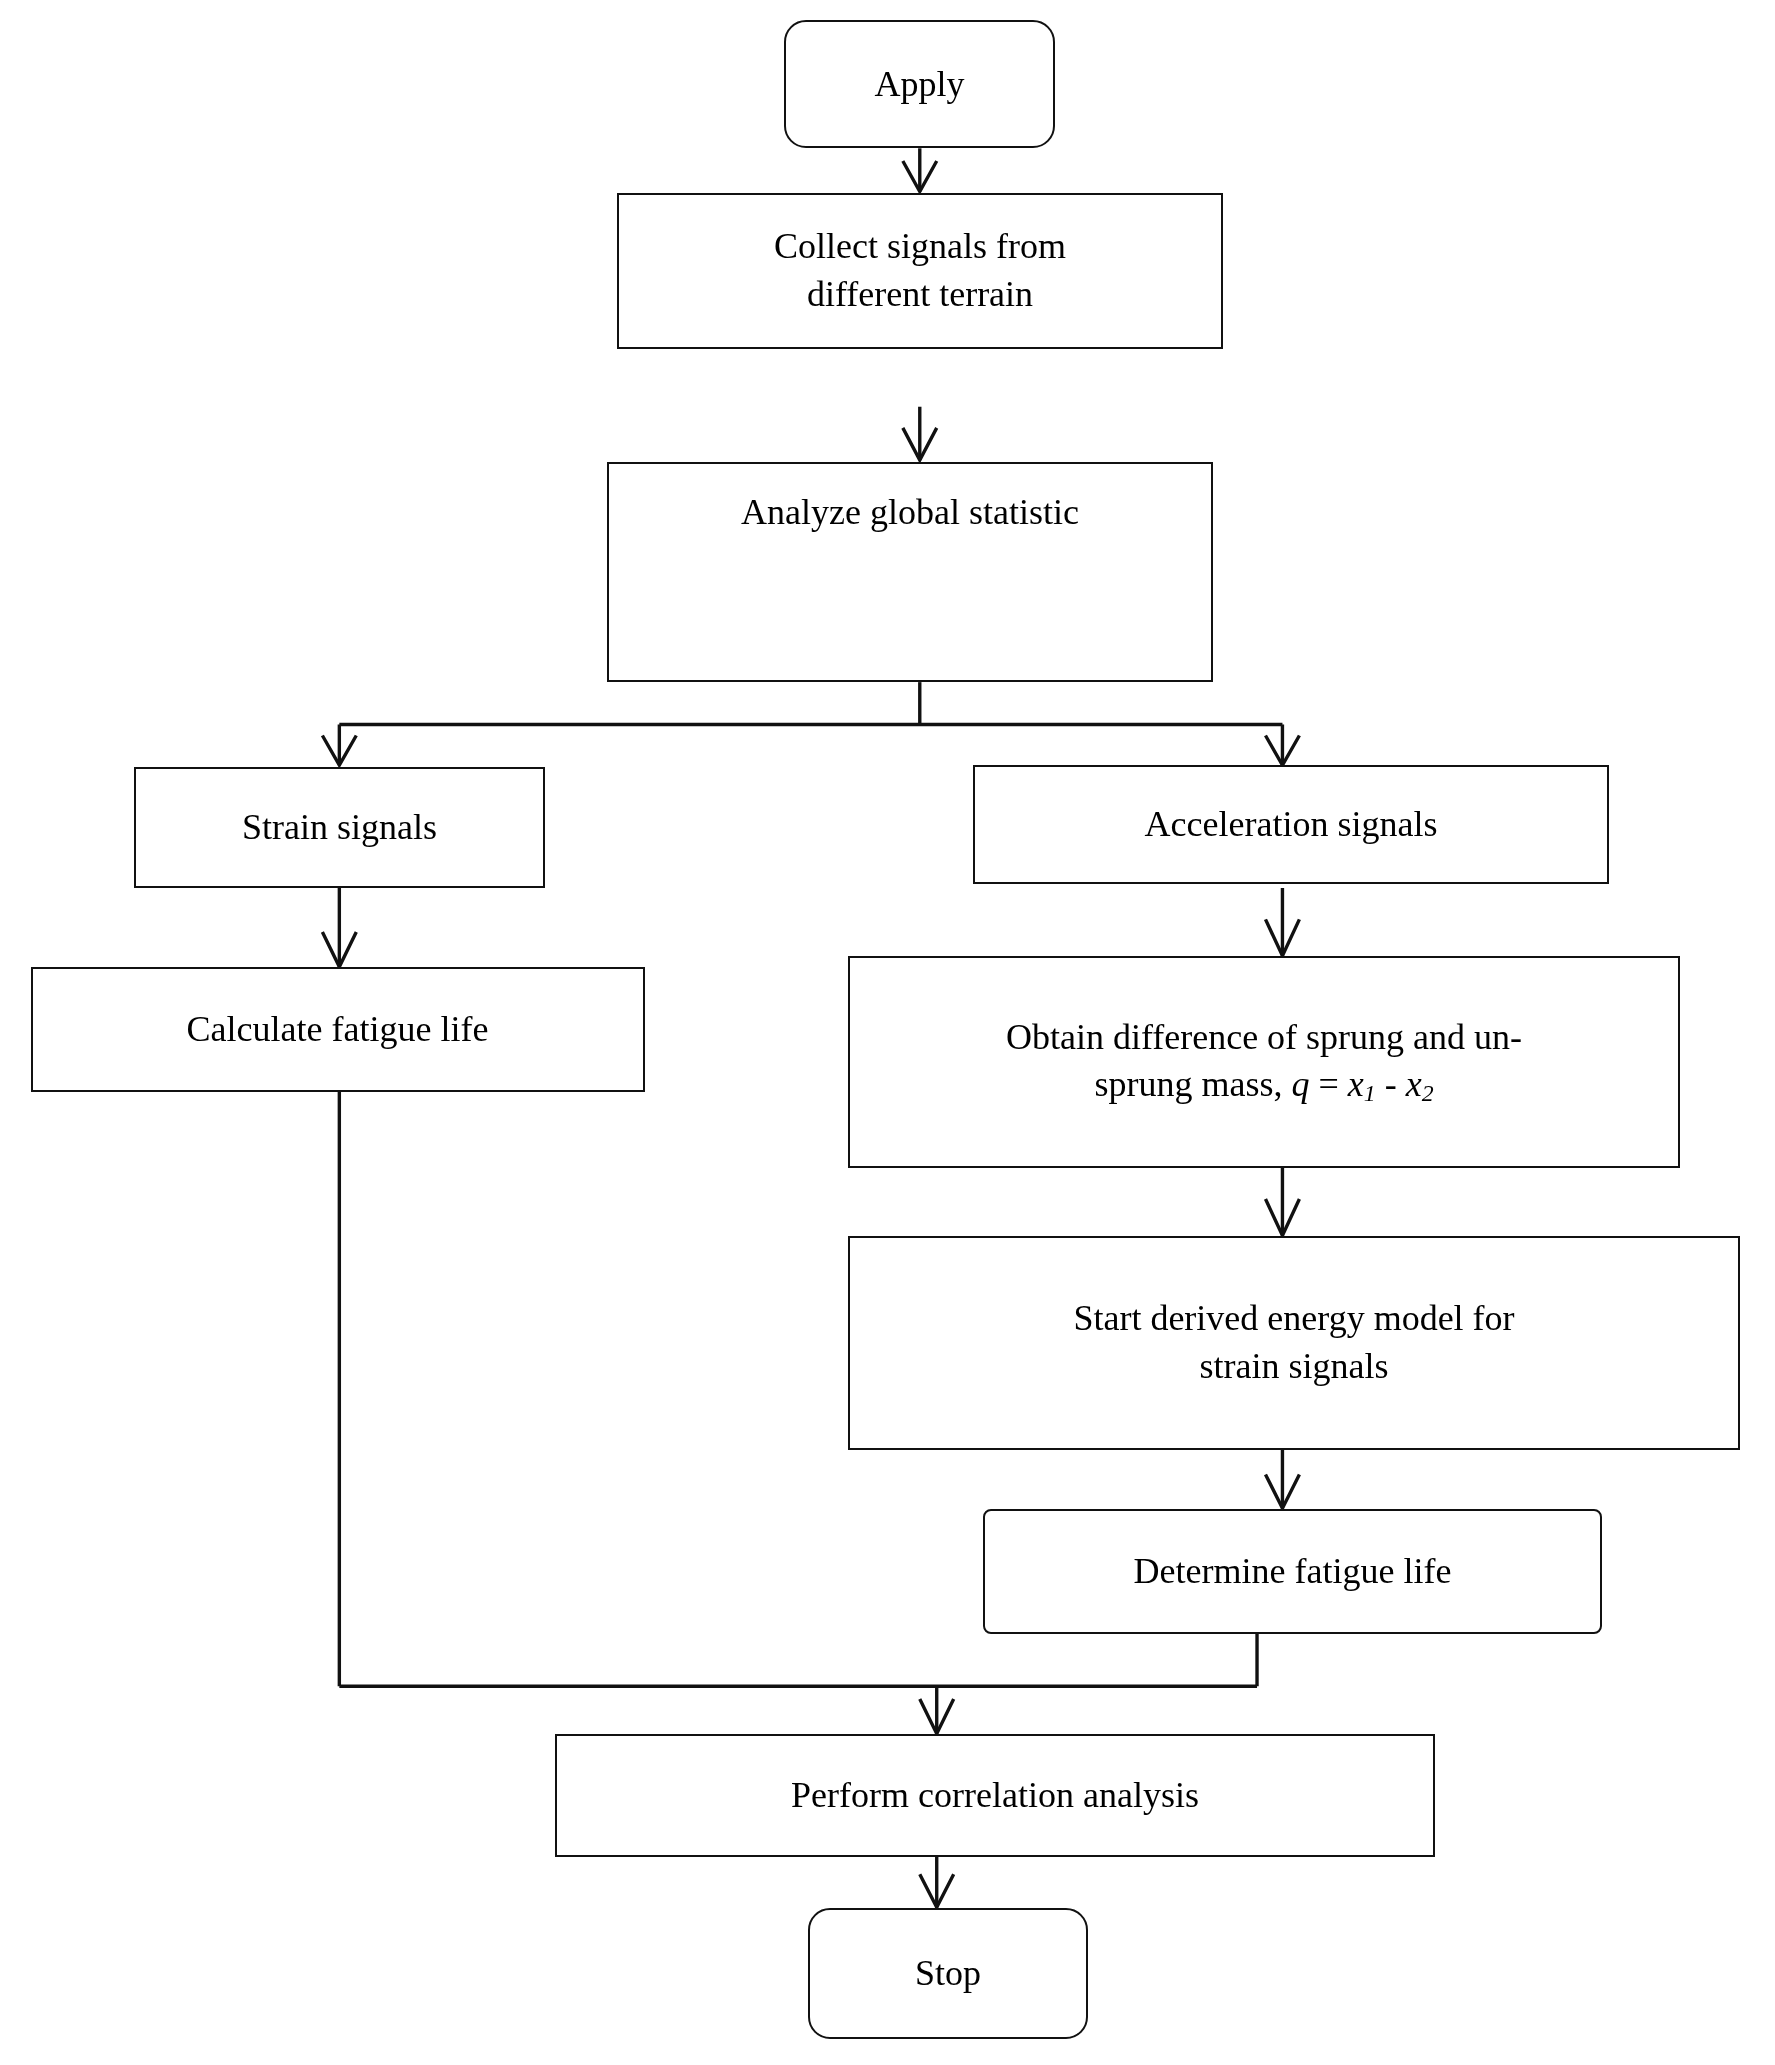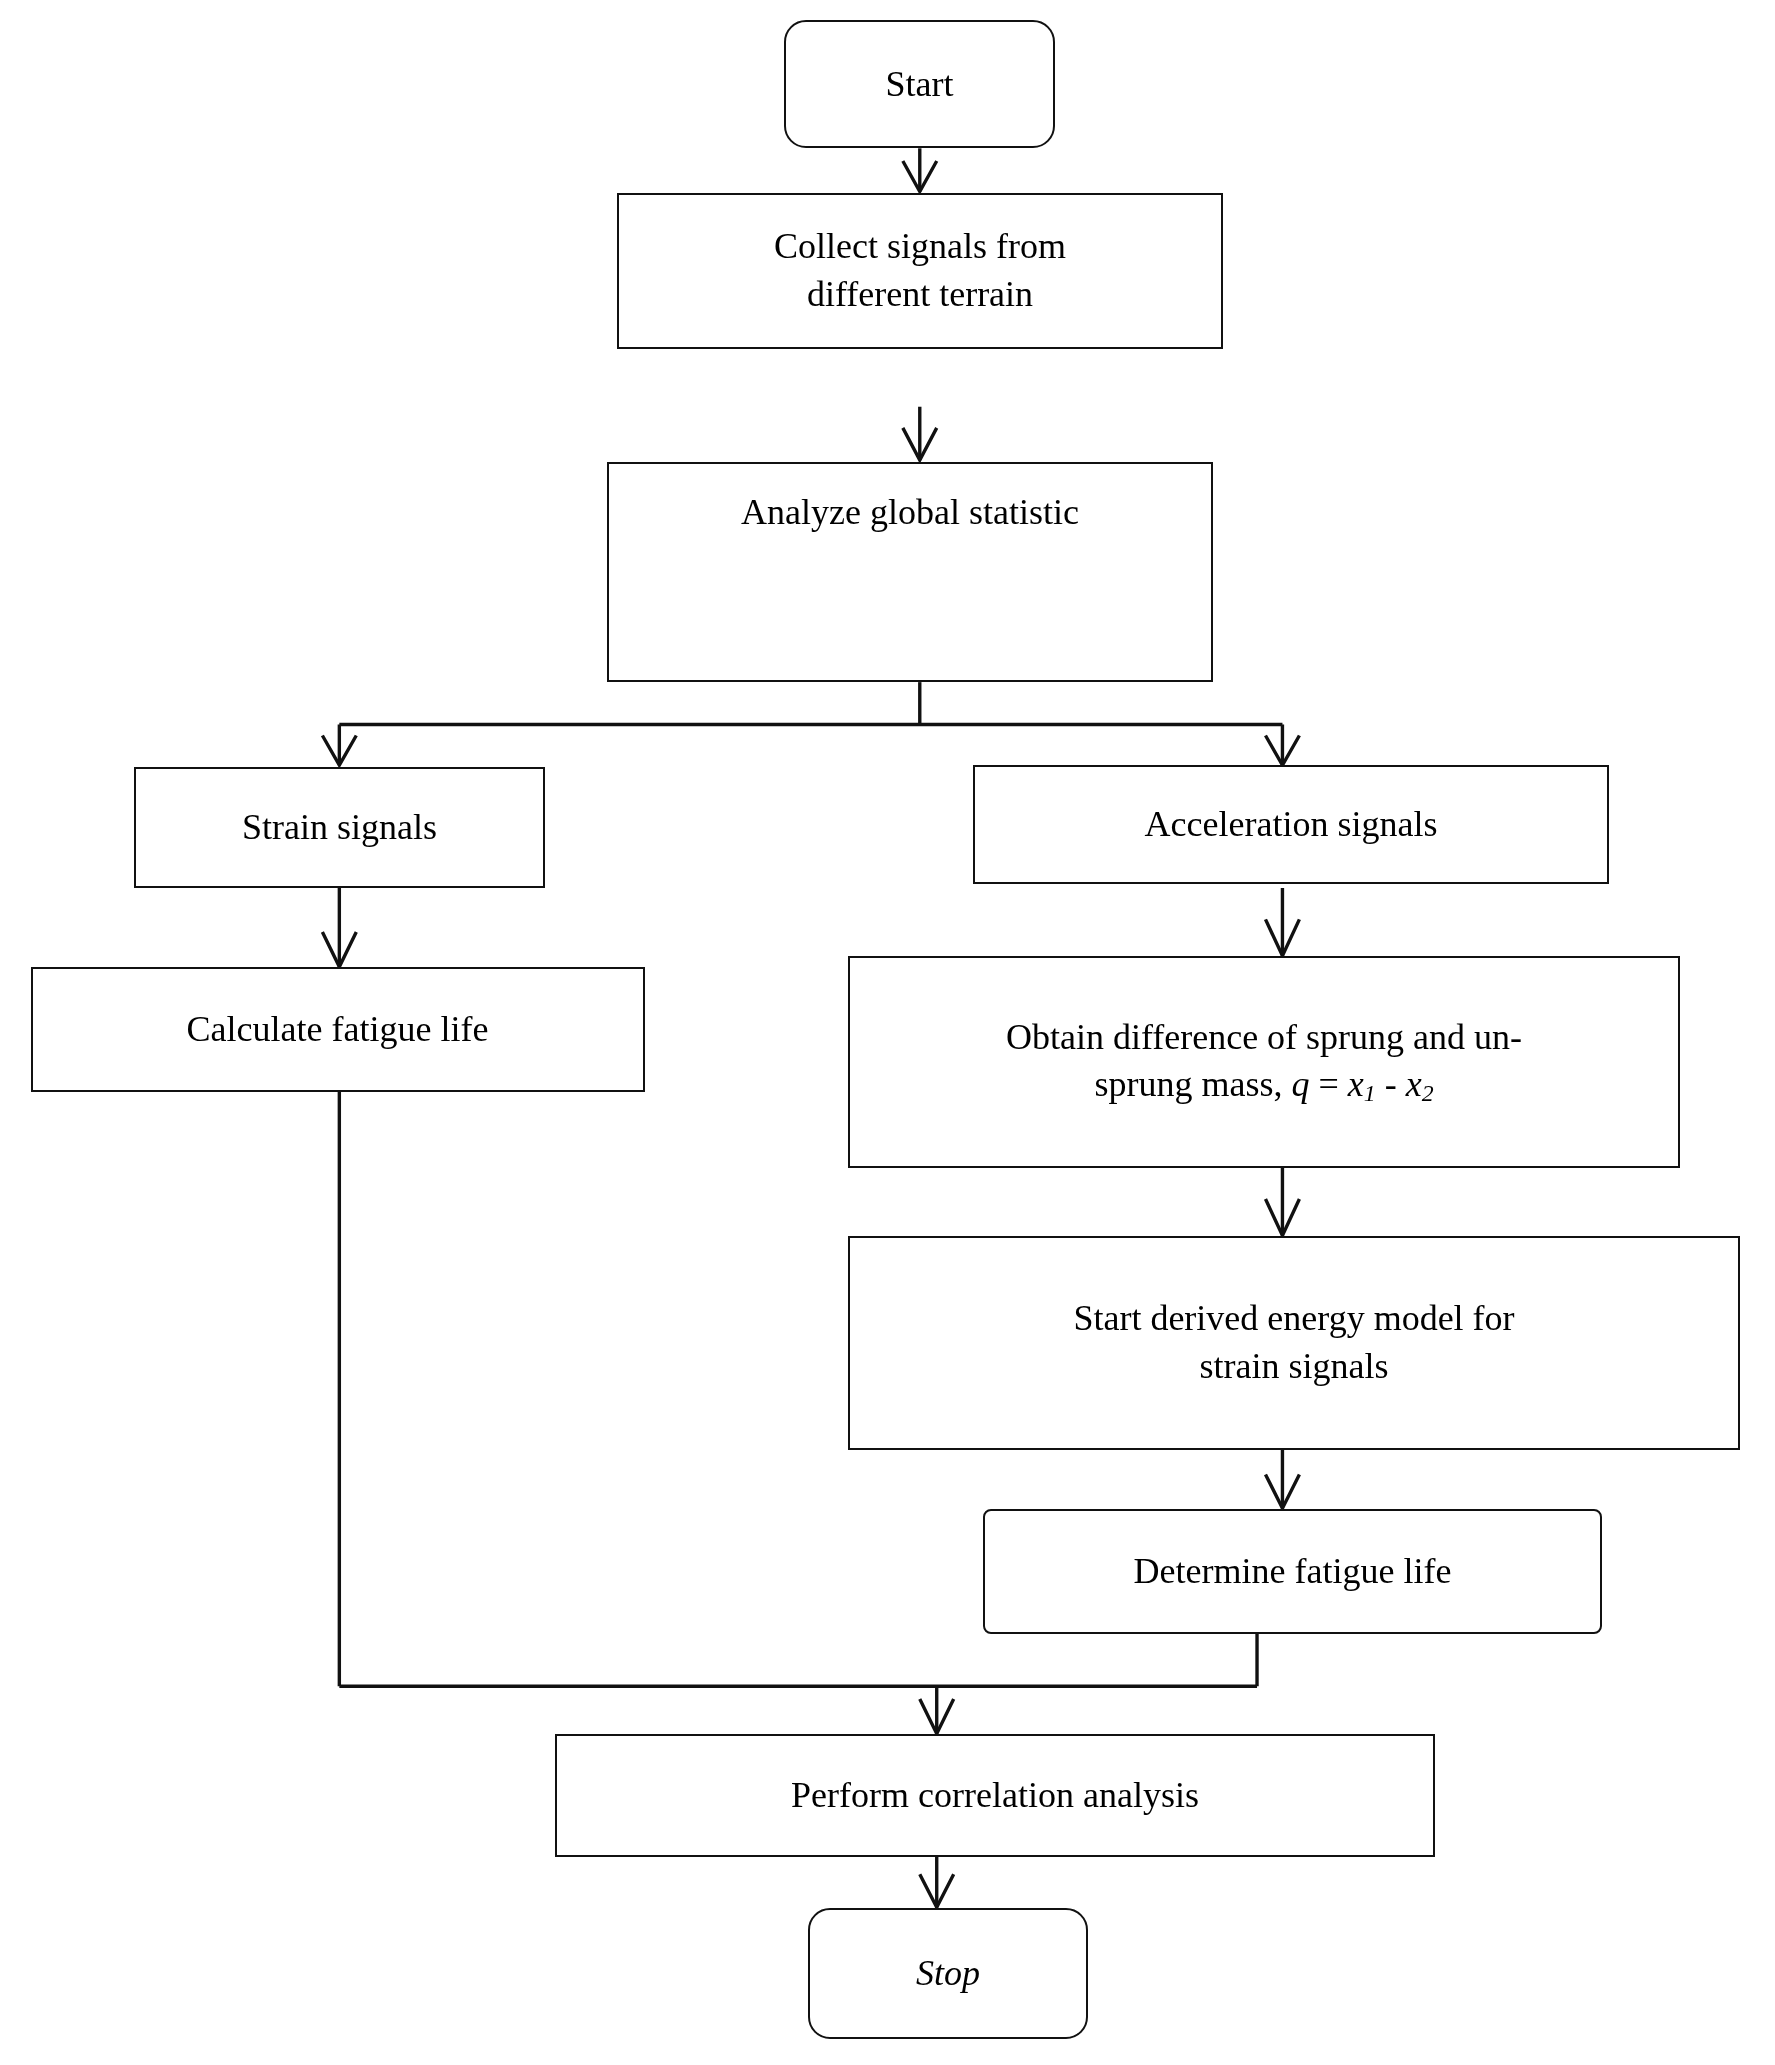--- a/index.html
+++ b/index.html
@@ -105,21 +105,21 @@
       <line x1="1105" y1="1990" x2="1105" y2="2046"></line>
       <polyline points="1085,2005 1105,2046 1125,2005" stroke-width="4"></polyline>
 
       <line x1="1105" y1="2190" x2="1105" y2="2251"></line>
       <polyline points="1085,2212 1105,2251 1125,2212" stroke-width="4"></polyline>
     </g>
   </svg>
 
   <div class="node terminal" style="left:784px; top:20.3px; width:271px; height:128px;">
     <span class="lbl">
-      <span class="ln">Start</span>
+      <span class="ln">Apply</span>
     </span>
   </div>
 
   <div class="node" style="left:617px; top:193px; width:606px; height:156px;">
     <span class="lbl">
       <span class="ln">Collect signals from</span>
       <span class="ln">different terrain</span>
     </span>
   </div>
 
@@ -166,20 +166,20 @@
       <span class="ln">Determine fatigue life</span>
     </span>
   </div>
 
   <div class="node" style="left:555px; top:1734px; width:880px; height:123px;">
     <span class="lbl">
       <span class="ln">Perform correlation analysis</span>
     </span>
   </div>
 
-  <div class="node terminal" style="left:808px; top:1908px; width:280px; height:131px;font-style:italic;">
+  <div class="node terminal" style="left:808px; top:1908px; width:280px; height:131px;">
     <span class="lbl">
       <span class="ln">Stop</span>
     </span>
   </div>
 
 </div>
 
 
 </body></html>

